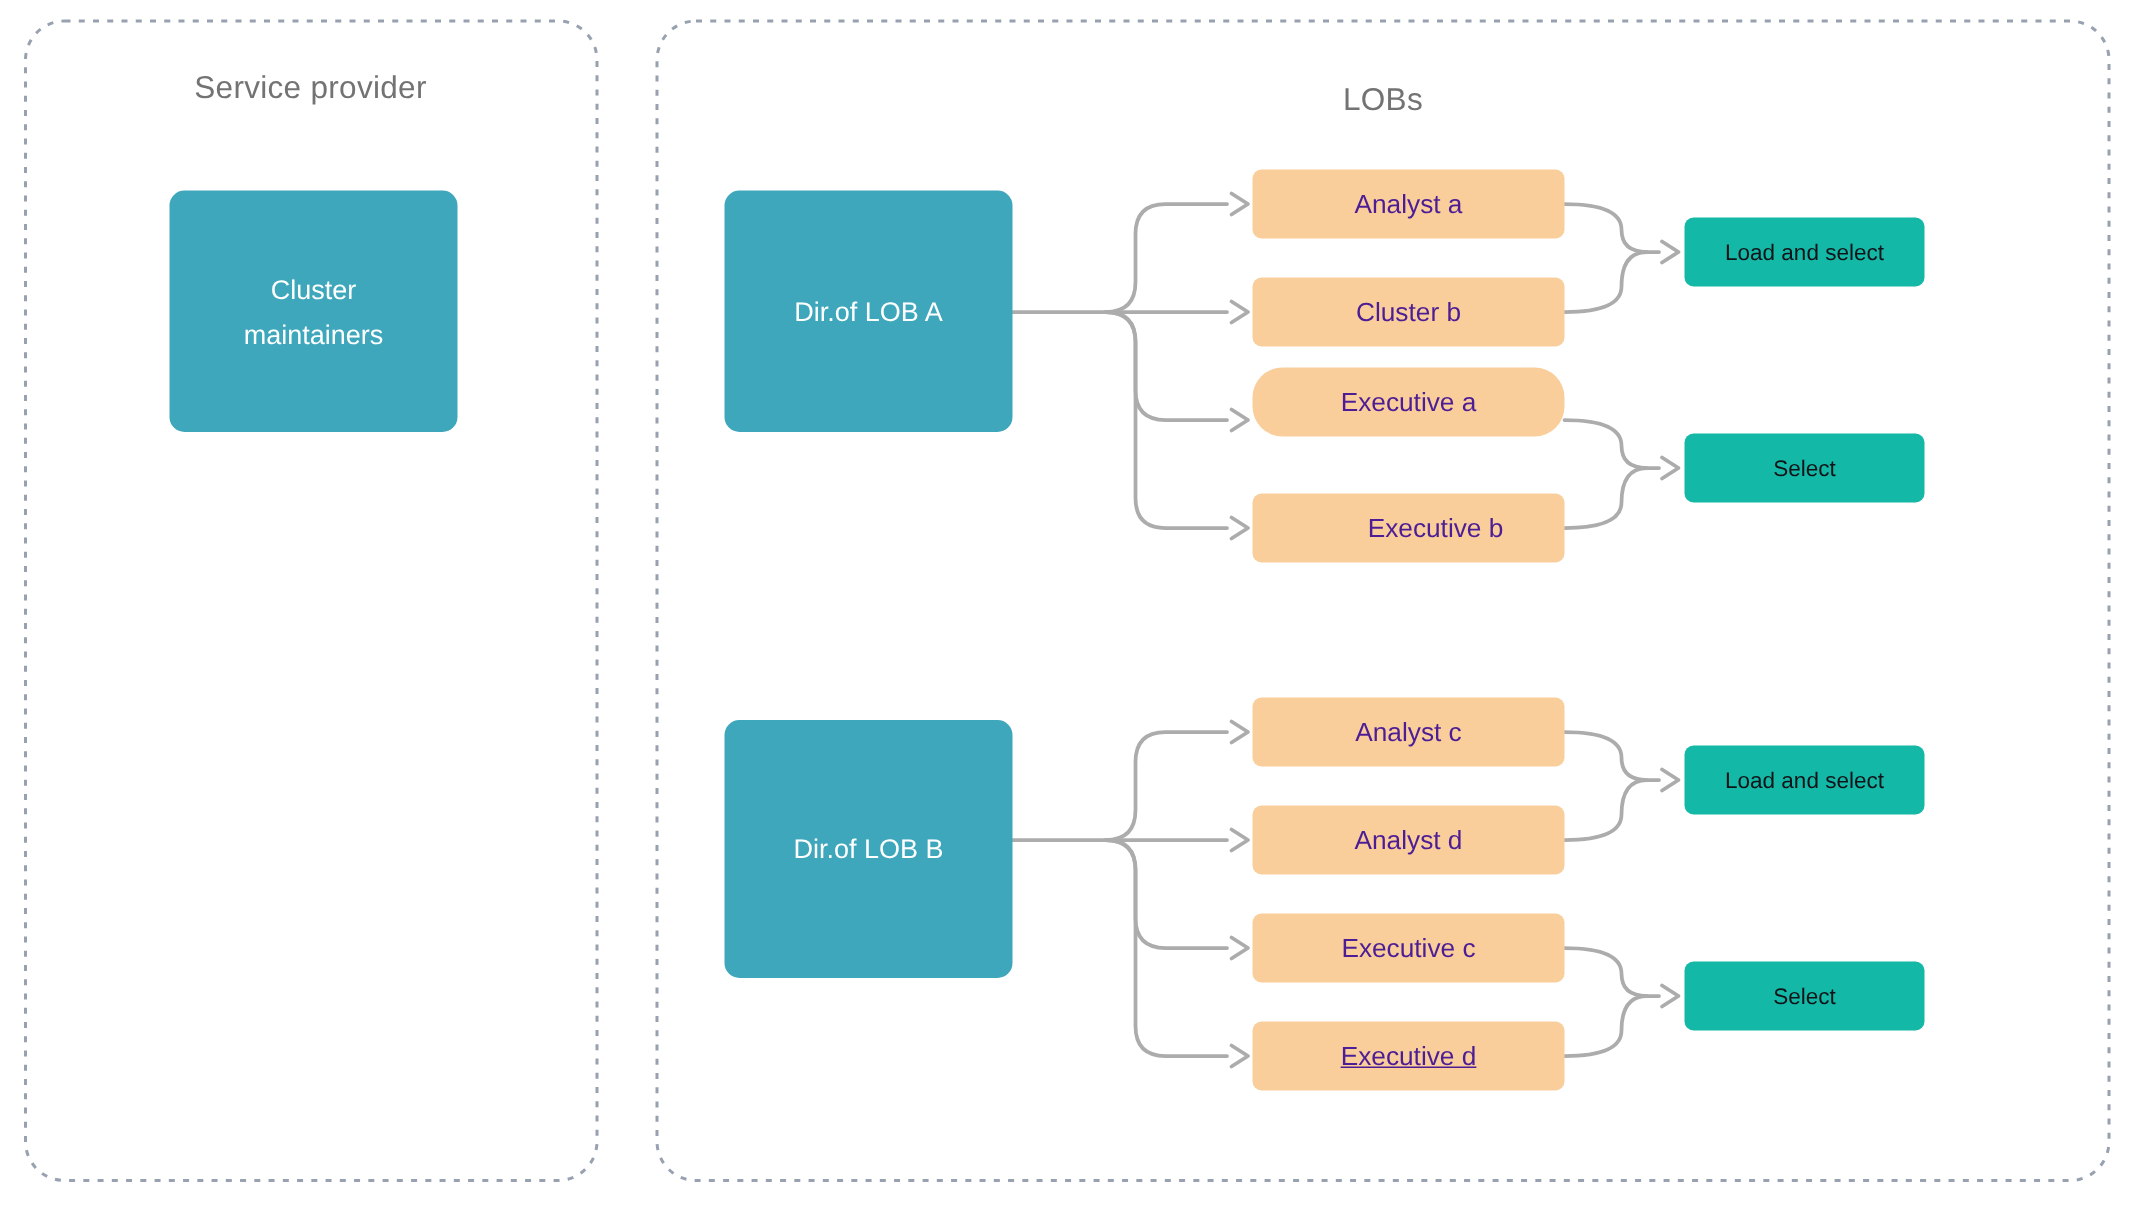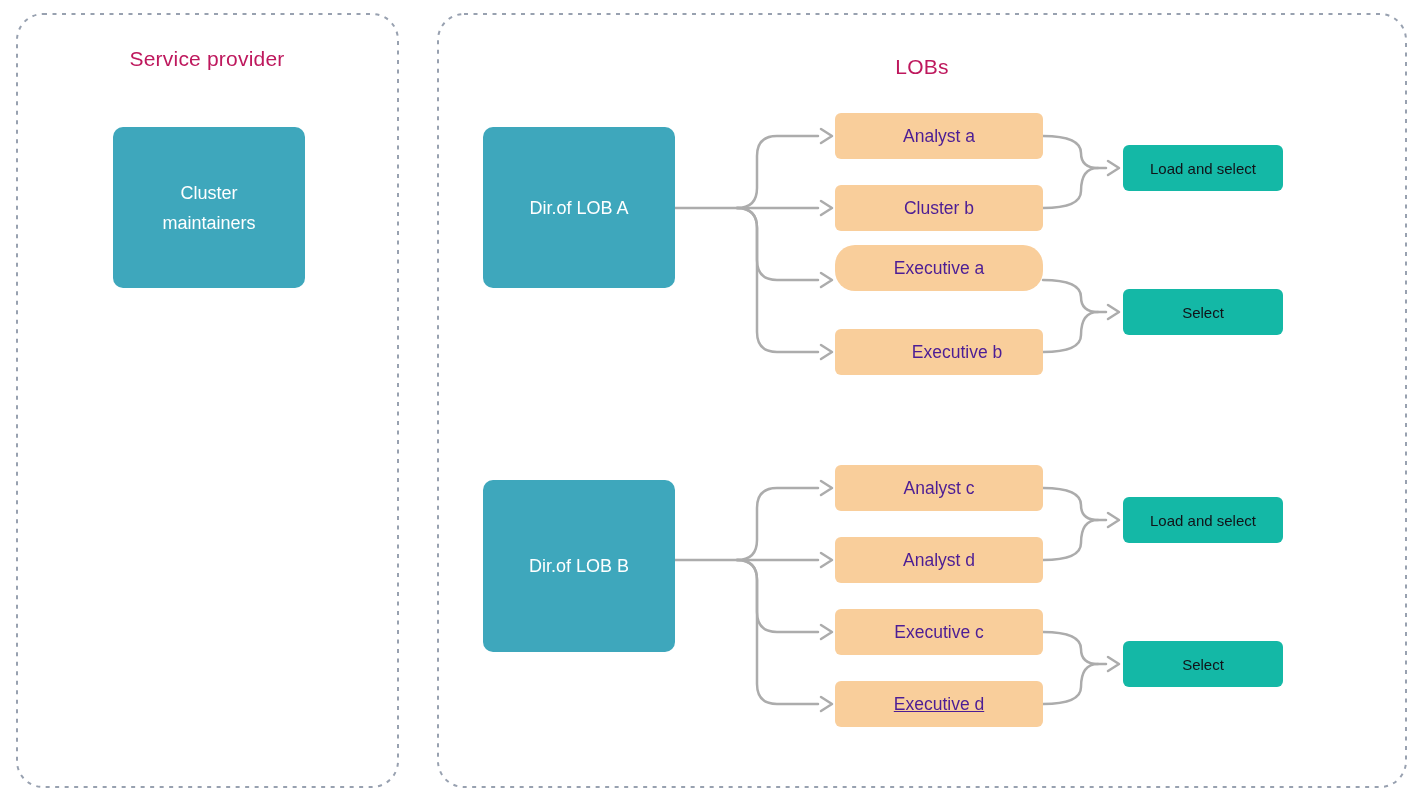--- a/index.html
+++ b/index.html
@@ -28,21 +28,21 @@
     stroke: #ACACAC;
     stroke-width: 2.5;
     stroke-linecap: round;
     stroke-linejoin: round;
   }
   .panel-title {
     position: absolute;
     text-align: center;
     font-size: 21px;
     font-weight: 500;
-    color: #be185d;
+    color: #737373;
     letter-spacing: 0.2px;
   }
   .node {
     position: absolute;
     display: flex;
     align-items: center;
     justify-content: center;
     text-align: center;
     box-sizing: border-box;
   }

